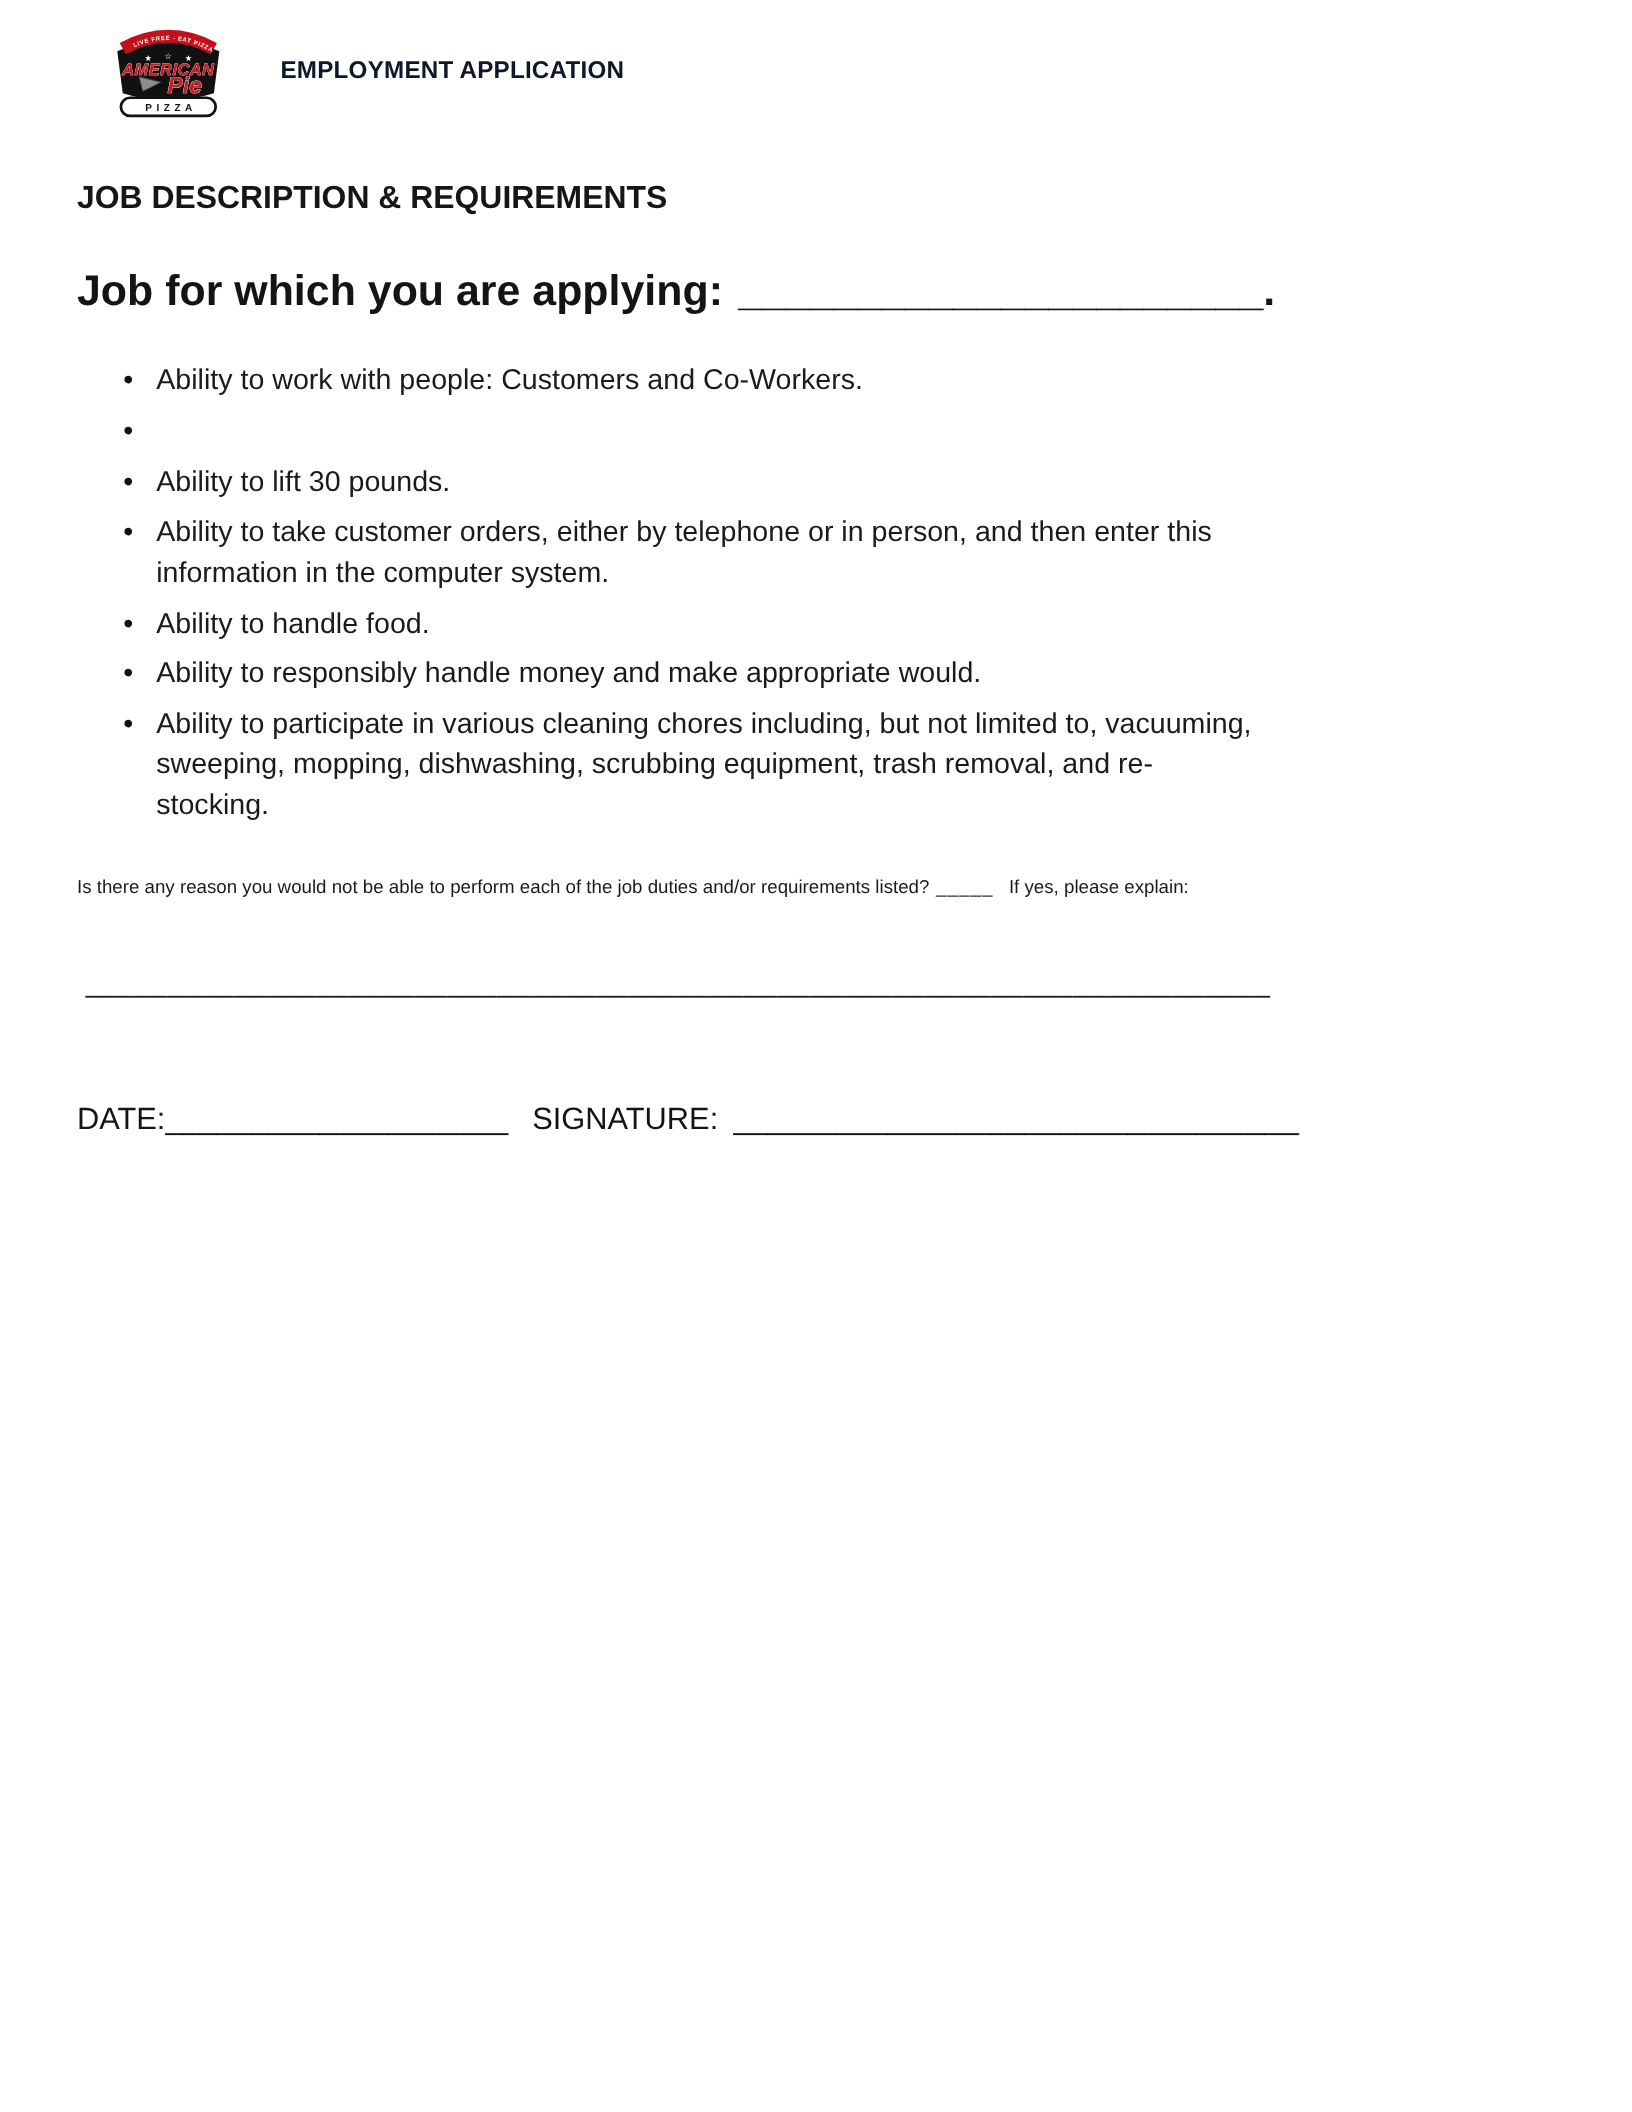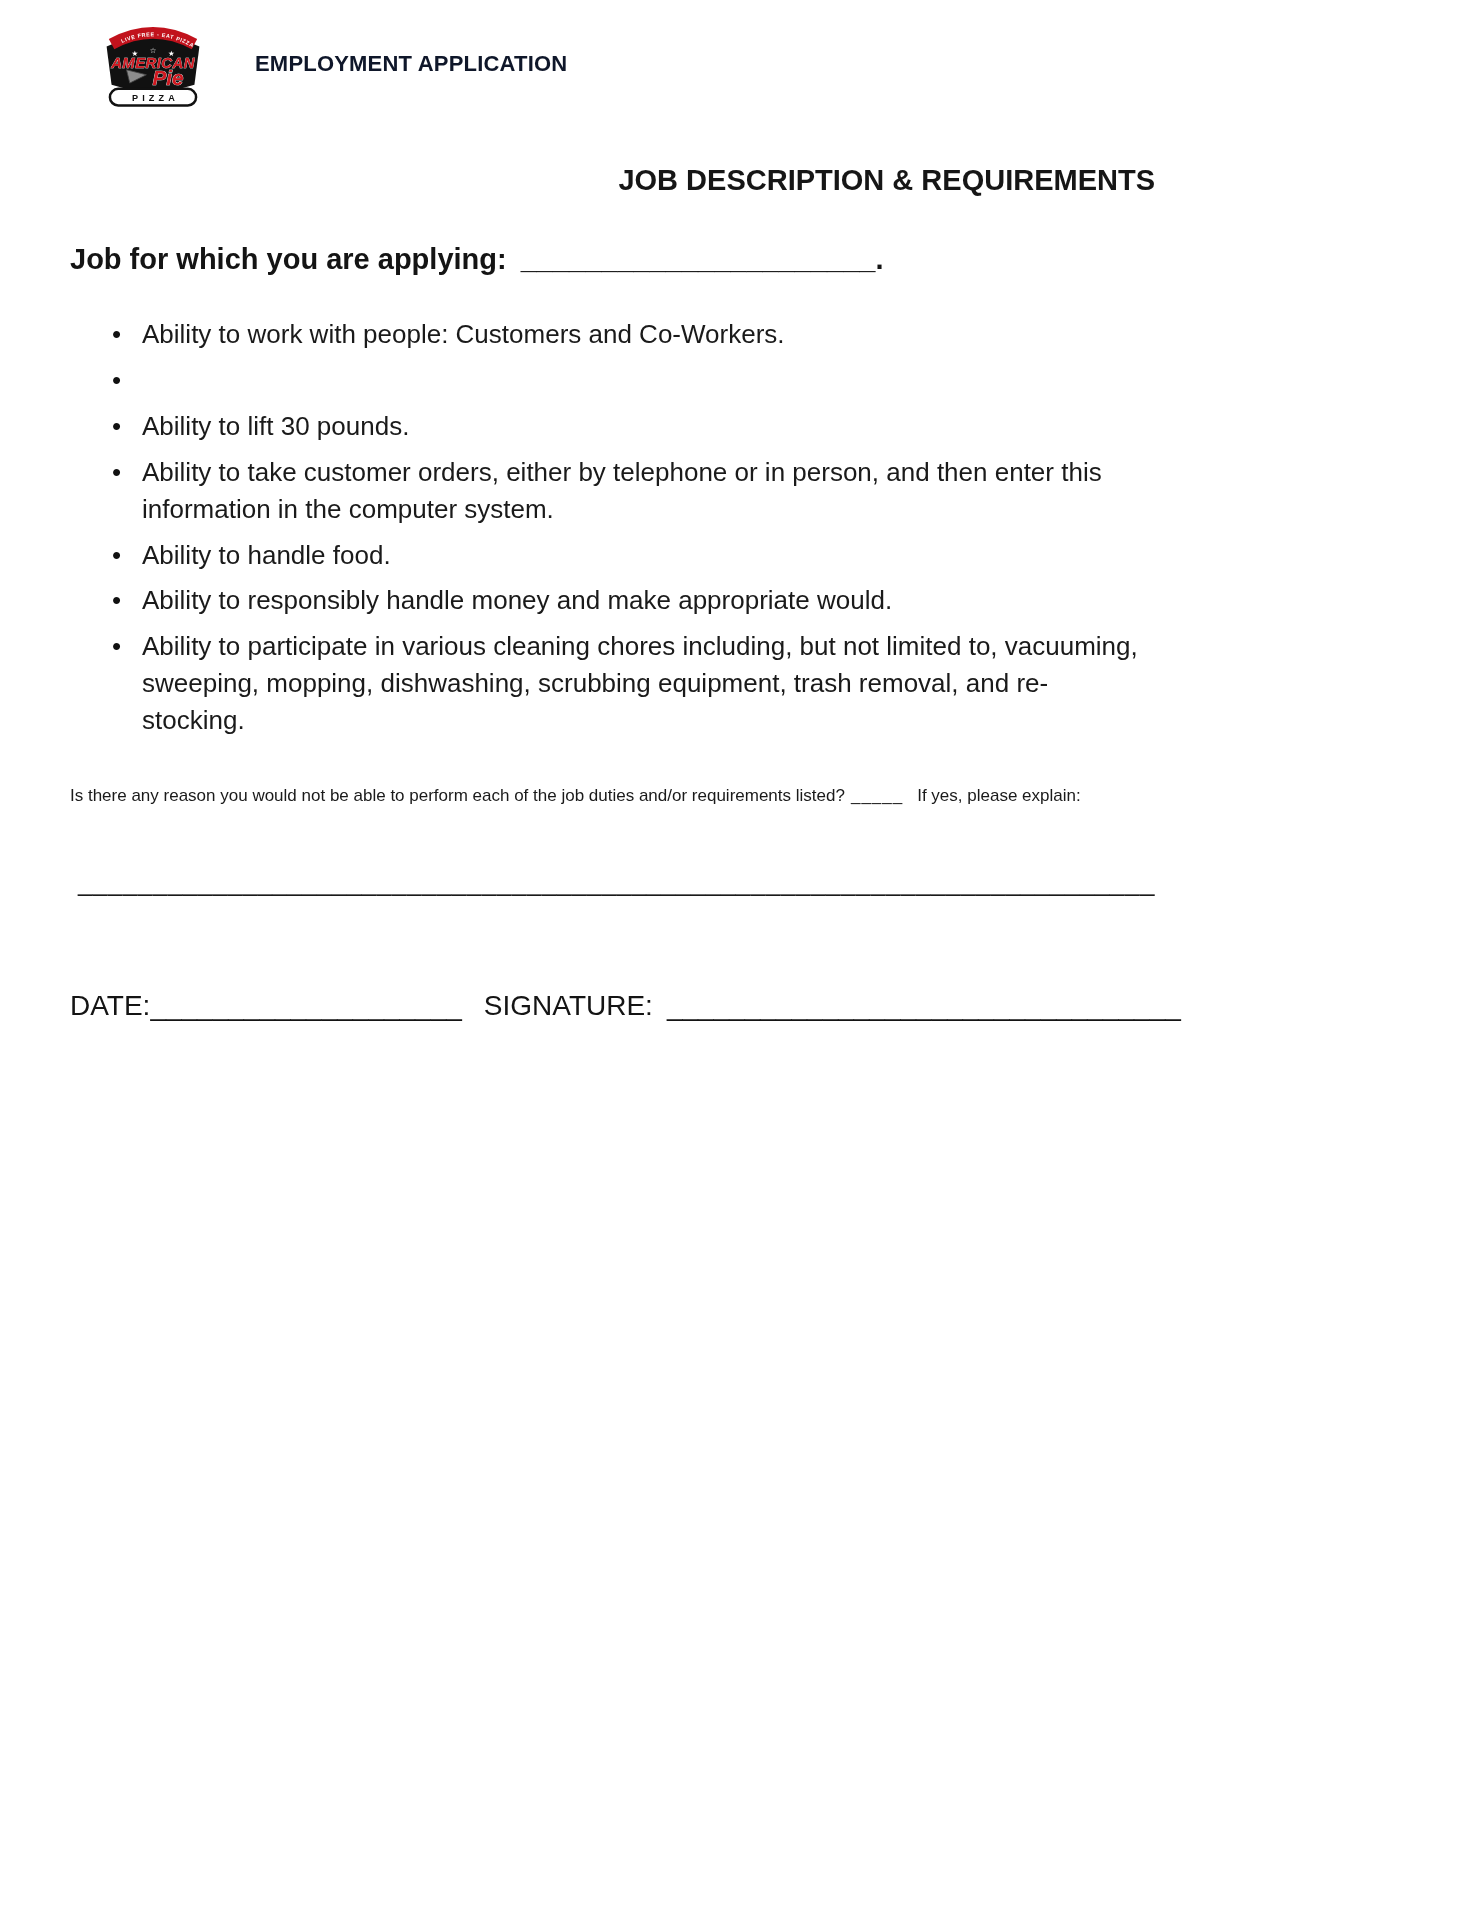--- a/index.html
+++ b/index.html
@@ -31,36 +31,36 @@
   }
 
   
   .content {
     margin-left: 70px;
     width: 1085px;
   }
 
   .section-heading {
     margin-top: 54px;
-    text-align: right;
+    text-align: left;
     font-size: 29px;
     font-weight: bold;
     color: #161616;
   }
 
   .intro {
     margin-top: 42px;
     font-size: 30px;
     line-height: 1.55;
     color: #1a1a1a;
   }
 
   .job-line {
     margin-top: 46px;
-    font-size: 29px;
+    font-size: 39px;
     font-weight: bold;
     color: #141414;
     white-space: nowrap;
   }
   .job-line .blank { margin-left: 14px; }
 
   ul.req-list {
     margin-top: 40px;
     list-style: none;
   }

